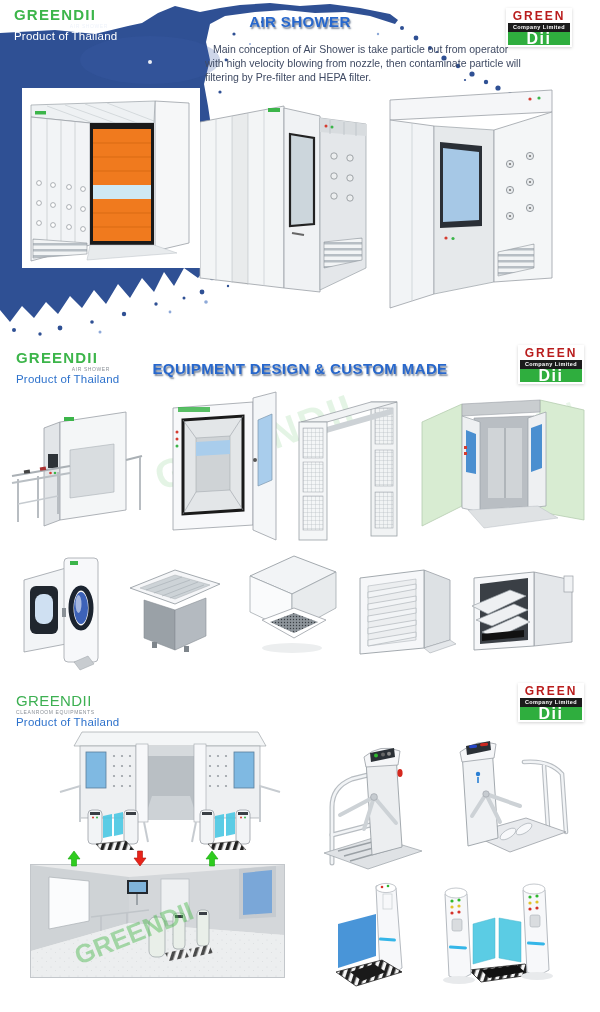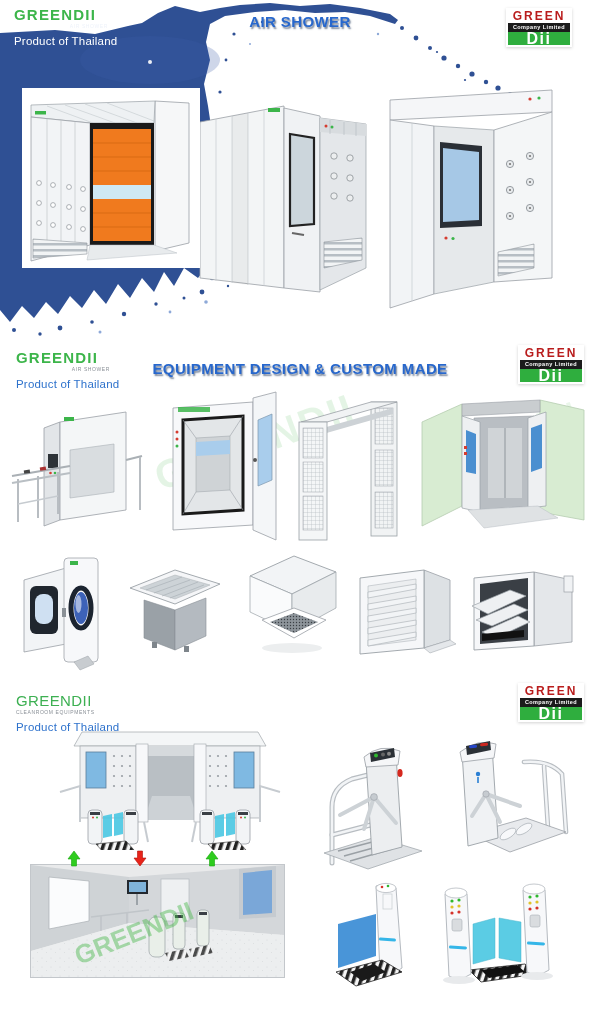--- a/index.html
+++ b/index.html
@@ -4,21 +4,21 @@
 <style>
   html,body{margin:0;padding:0;background:#fff;}
   .page{position:relative;width:600px;height:1012px;background:#ffffff;overflow:hidden;
         font-family:"Liberation Sans",sans-serif;}
   .abs{position:absolute;}
 
   
   .brand{z-index:5;}
   .brand-name{font-size:15px;font-weight:800;color:#3cb54a;letter-spacing:1.2px;line-height:16px;}
   .brand-tag{font-size:5px;letter-spacing:.6px;width:94px;text-align:right;line-height:7px;}
-  .brand-origin{font-size:11.5px;margin-top:5px;letter-spacing:.2px;}
+  .brand-origin{font-size:11.5px;letter-spacing:.2px;}
   .s1 .brand-tag{color:#eef2fa;}
   .s1 .brand-origin{color:#ffffff;}
   .s23 .brand-tag{color:#8a9097;}
   .s23 .brand-origin{color:#2e72cc;}
   .s3p .brand-name{font-weight:400;letter-spacing:.4px;color:#3db052;}
   .s3p .brand-tag{text-align:left;}
 
   
   .sec-title{width:600px;text-align:center;font-size:15px;font-weight:bold;color:#2767cc;
              letter-spacing:.4px;text-shadow:1.2px 1.6px 1.6px rgba(100,115,140,.85);z-index:5;}
@@ -145,20 +145,21 @@
     <div class="sec-title abs" style="left:0;top:13px">
       <span>AIR SHOWER</span>
     </div>
 
     <div class="clogo abs" style="left:506px;top:8px">
       <div class="clogo-top">GREEN</div>
       <div class="clogo-mid">Company Limited</div>
       <div class="clogo-bot">Dii</div>
     </div>
 
+    <div class="desc abs" style="left:205px;top:43px">Main conception of Air Shower is take particle out from operator with high velocity blowing from nozzle, then contaminate particle will filtering by Pre-filter and HEPA filter.</div>
 
     <div class="framebox abs" style="left:22px;top:88px;width:168px;height:170px">
       <svg width="168" height="170" viewBox="0 0 168 170">
         <polygon points="128,8 162,10 162,150 128,158" fill="#f6f7f8" stroke="#9aa0a6" stroke-width="0.8"></polygon>
         <polygon points="4,24 63,30 127,30 128,8 4,12" fill="#eef1f3" stroke="#9aa0a6" stroke-width="0.7"></polygon>
         <path d="M20,13 L66,30 M38,12 L88,30 M58,11 L110,30 M80,10 L127,28" stroke="#c3c9cd" stroke-width="0.6" fill="none"></path>
         <polygon points="4,24 63,30 63,152 4,168" fill="#f2f4f6" stroke="#9aa0a6" stroke-width="0.8"></polygon>
         <path d="M20,26 L20,163 M34,27 L34,159 M48,28.5 L48,156" stroke="#b9bfc4" stroke-width="0.6"></path>
         <g fill="#ffffff" stroke="#8b9196" stroke-width="0.7">
           <circle cx="12" cy="90" r="2.4"></circle>

